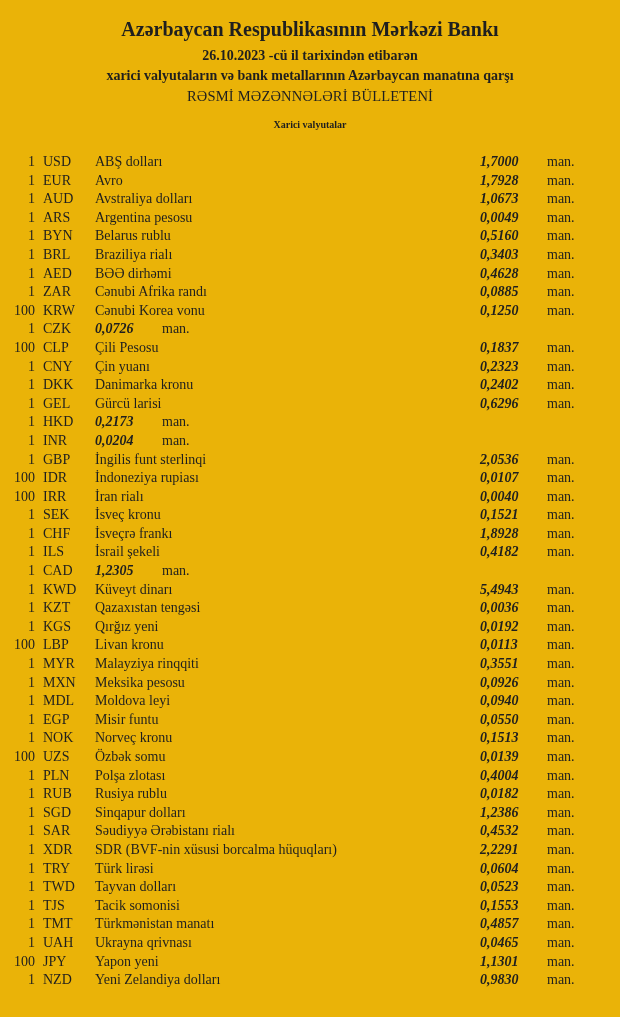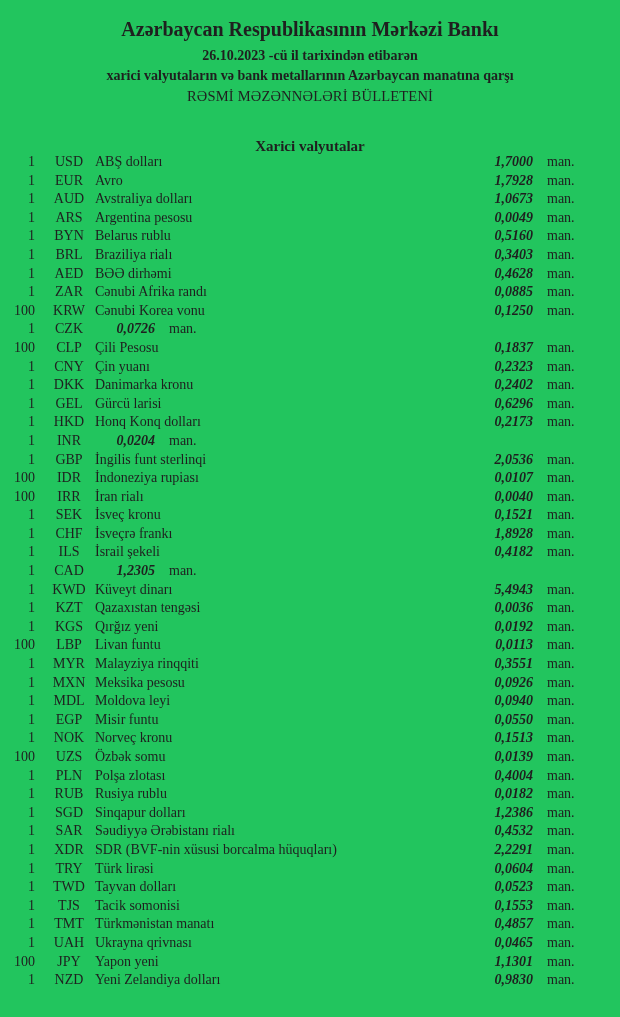--- a/index.html
+++ b/index.html
@@ -7,53 +7,53 @@
     padding: 0;
     width: 620px;
     height: 1017px;
     overflow: hidden;
     background: #ffffff;
   }
   .page {
     position: relative;
     width: 620px;
     height: 1017px;
-    background: #22c55e;
+    background: #eab308;
     font-family: "Liberation Serif", serif;
     color: #1f1f1f;
   }
   .center-line {
     position: absolute;
     left: 0;
     width: 620px;
     text-align: center;
     white-space: nowrap;
   }
   .bank-name   { top: 18px;  font-size: 20px;   font-weight: bold; }
   .eff-line    { top: 48px;  font-size: 14px;   font-weight: bold; }
   .subject     { top: 68px;  font-size: 14px;   font-weight: bold; }
   .bulletin    { top: 88px;  font-size: 14.5px; font-weight: normal; letter-spacing: 0.2px; }
-  .section-title { top: 138px; font-size: 15px; font-weight: bold; }
+  .section-title { top: 119px; font-size: 10px; font-weight: bold; }
   .rates-table {
     position: absolute;
     top: 153px;
     left: 0;
     width: 583px;
   }
   .row {
     display: flex;
     height: 18.6px;
     line-height: 18.6px;
     font-size: 14px;
   }
   .qty   { width: 35px; text-align: right; flex: none; }
-  .code  { width: 52px; margin-left: 8px; text-align: center; flex: none; }
+  .code  { width: 52px; margin-left: 8px; text-align: left; flex: none; }
   .cname { flex: 1; overflow: hidden; white-space: nowrap; }
-  .value { width: 60px; text-align: right; font-weight: bold; font-style: italic; flex: none; }
-  .unit  { width: 36px; margin-left: 14px; flex: none; }
+  .value { width: 60px; text-align: left; font-weight: bold; font-style: italic; flex: none; }
+  .unit  { width: 36px; margin-left: 7px; flex: none; }
 </style>
 </head>
 <body>
 
 <div class="page">
 
   <div class="center-line bank-name">Azərbaycan Respublikasının Mərkəzi Bankı</div>
 
   <div class="center-line eff-line"><span>26.10.2023</span> <span>-cü il tarixindən etibarən</span></div>
 
@@ -171,21 +171,20 @@
     <span class="qty">1</span>
     <span class="code">GEL</span>
     <span class="cname">Gürcü larisi</span>
     <span class="value">0,6296</span>
     <span class="unit">man.</span>
   </div>
 
   <div class="row">
     <span class="qty">1</span>
     <span class="code">HKD</span>
-    <span class="cname">Honq Konq dolları</span>
     <span class="value">0,2173</span>
     <span class="unit">man.</span>
   </div>
 
   <div class="row">
     <span class="qty">1</span>
     <span class="code">INR</span>
     <span class="value">0,0204</span>
     <span class="unit">man.</span>
   </div>
@@ -265,21 +264,21 @@
     <span class="qty">1</span>
     <span class="code">KGS</span>
     <span class="cname">Qırğız yeni</span>
     <span class="value">0,0192</span>
     <span class="unit">man.</span>
   </div>
 
   <div class="row">
     <span class="qty">100</span>
     <span class="code">LBP</span>
-    <span class="cname">Livan funtu</span>
+    <span class="cname">Livan kronu</span>
     <span class="value">0,0113</span>
     <span class="unit">man.</span>
   </div>
 
   <div class="row">
     <span class="qty">1</span>
     <span class="code">MYR</span>
     <span class="cname">Malayziya rinqqiti</span>
     <span class="value">0,3551</span>
     <span class="unit">man.</span>

